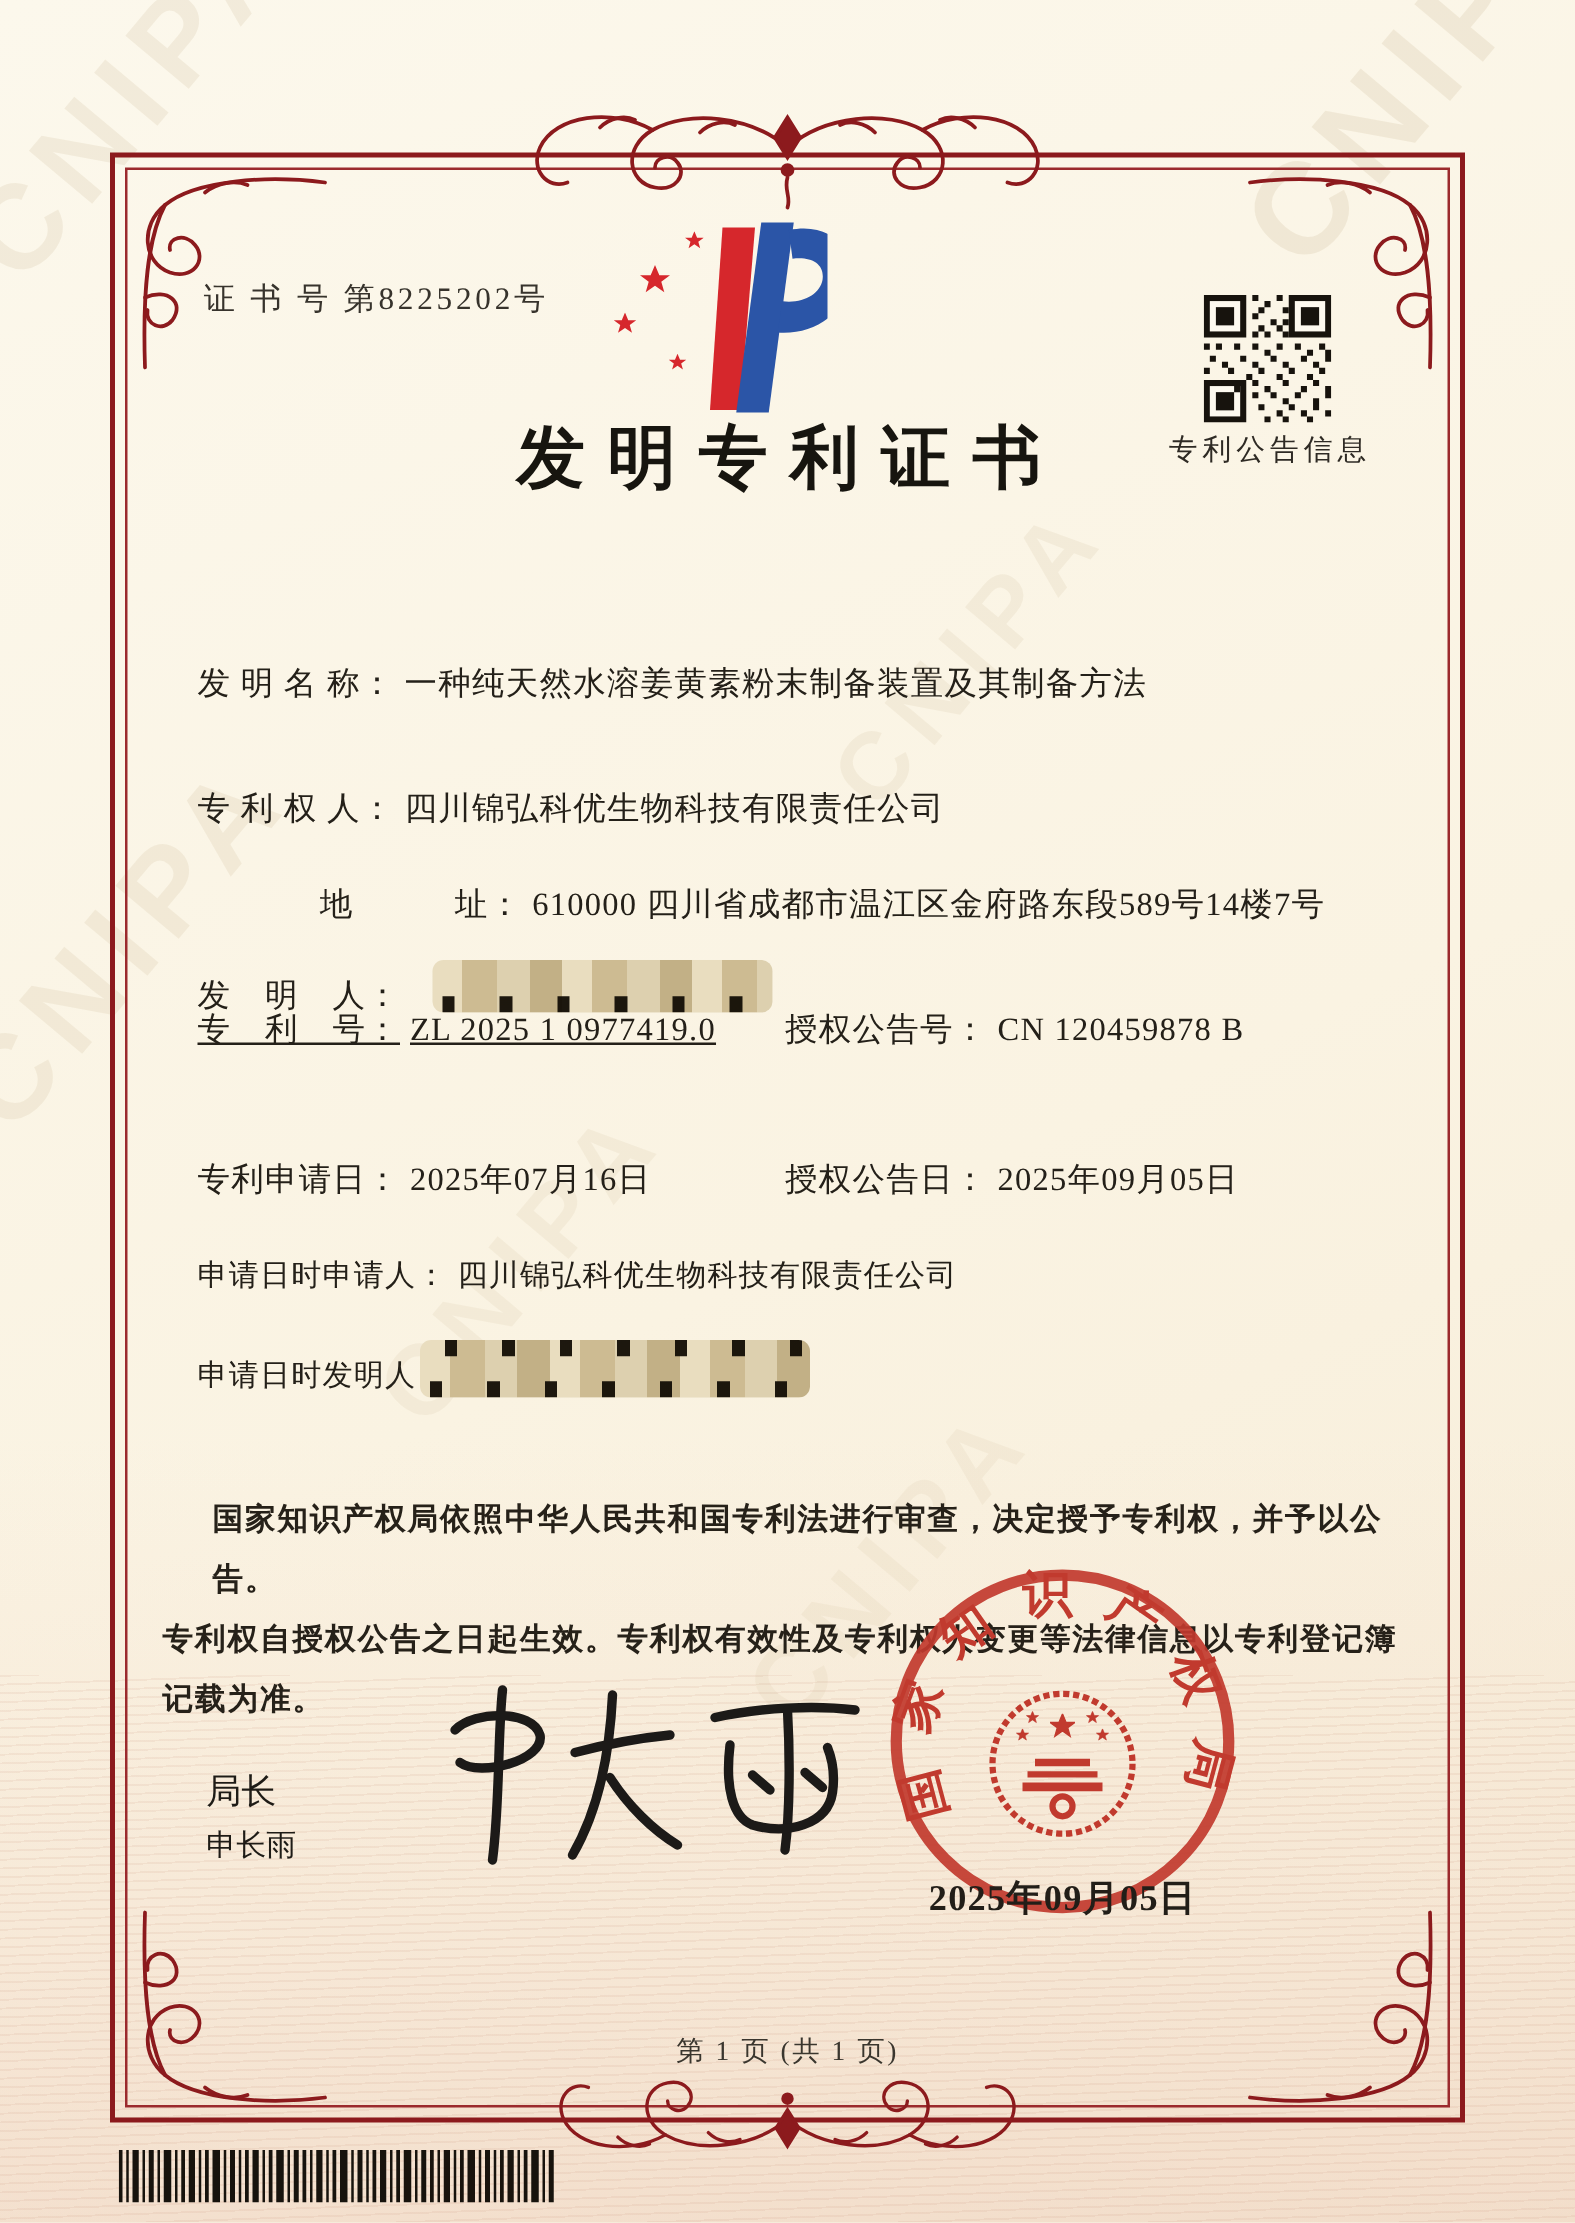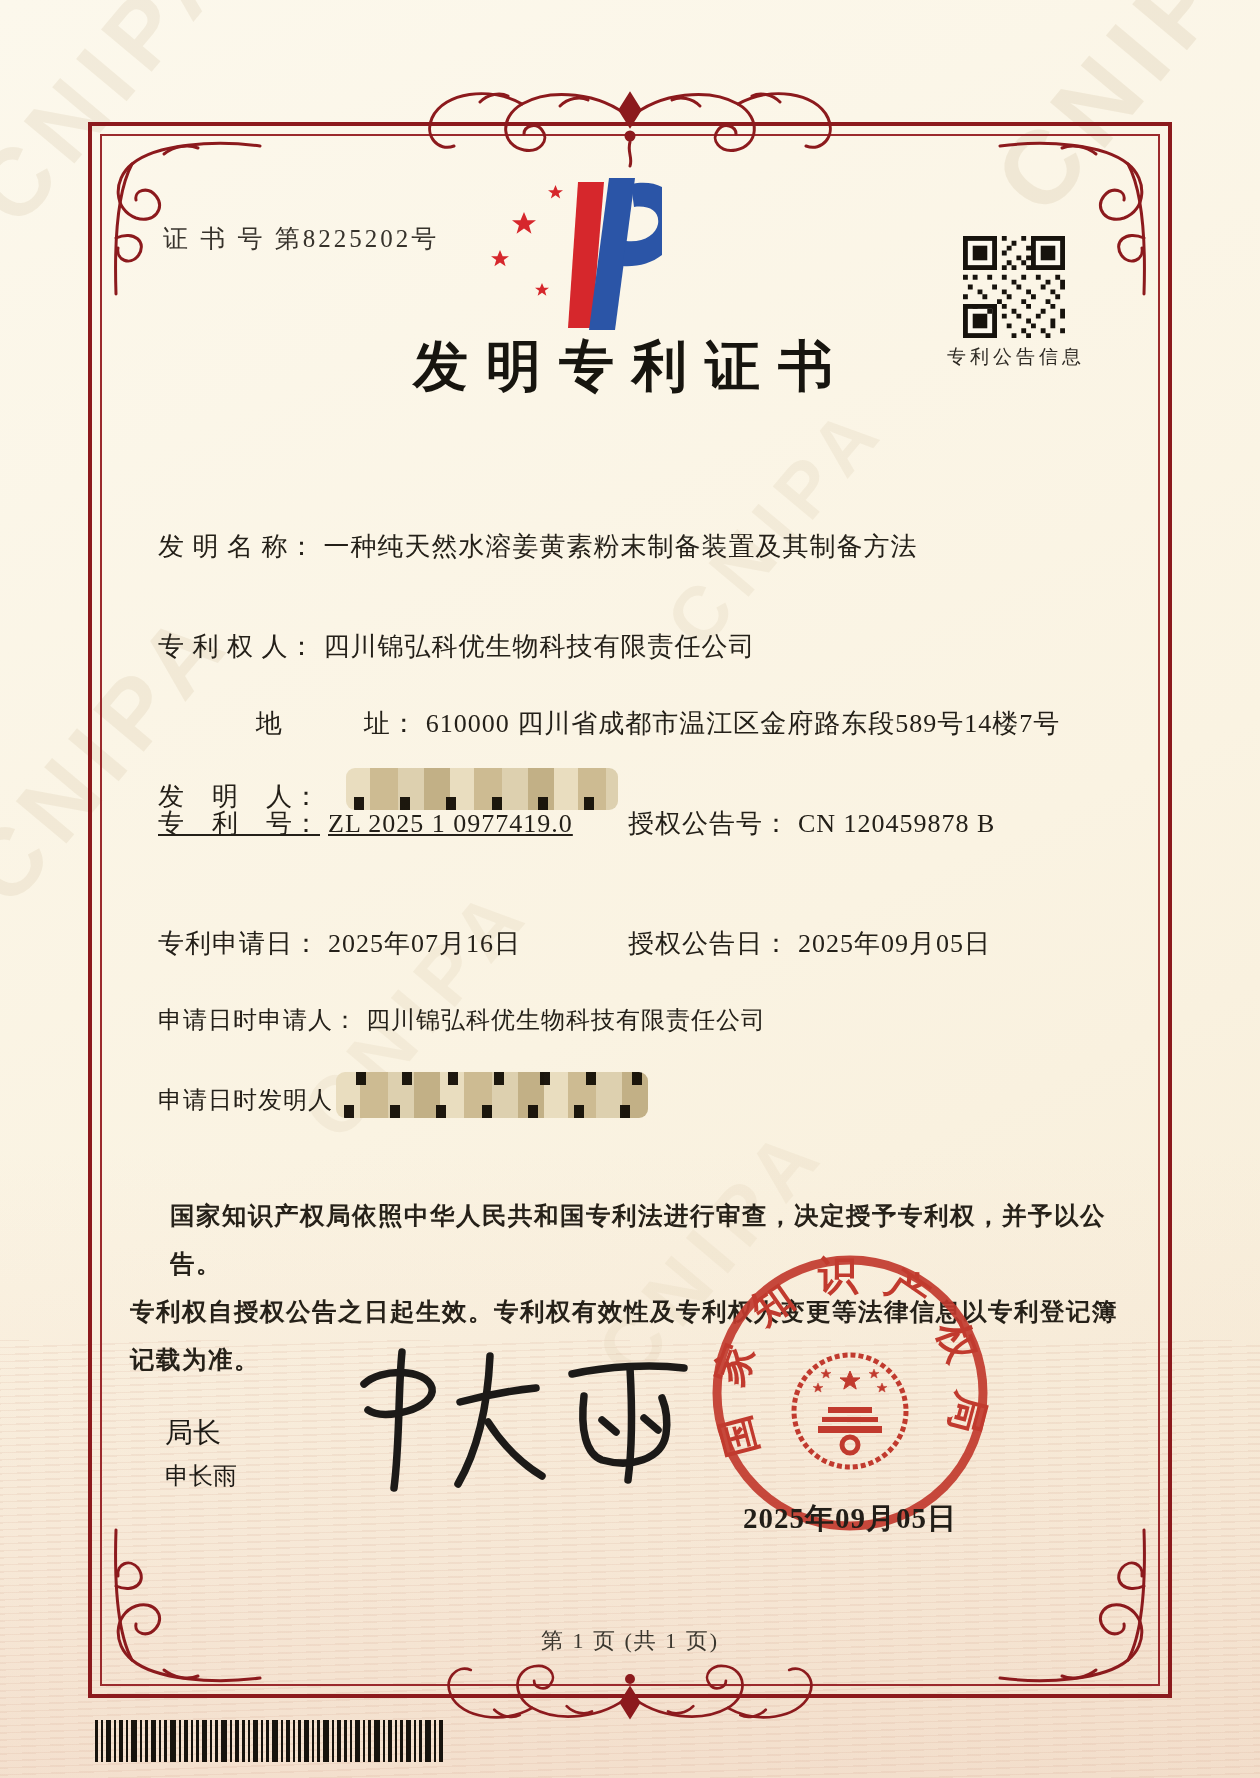--- a/index.html
+++ b/index.html
@@ -34,21 +34,21 @@
   .corner-tl  { left:104px; top:138px; }
   .corner-tr  { left:996px; top:138px;  transform:scaleX(-1); }
   .corner-bl  { left:104px; top:1526px; transform:scaleY(-1); }
   .corner-br  { left:996px; top:1526px; transform:scale(-1,-1); }
 
   
   .cert-no { position:absolute; left:163px; top:222px; font-size:25px; letter-spacing:3px; color:#37332c; }
   .logo    { position:absolute; left:462px; top:176px; width:200px; height:160px; }
   .qr      { position:absolute; left:963px; top:236px; width:102px; height:102px; }
   .qr-caption { position:absolute; left:928px; top:344px; width:176px; text-align:center;
-                font-size:19px; letter-spacing:4px; color:#2e2a24; }
+                font-size:23px; letter-spacing:4px; color:#2e2a24; }
   .title   { position:absolute; left:0; top:330px; width:100%; text-align:center;
              font-size:55px; font-weight:bold; letter-spacing:18px; padding-left:4px; color:#17150f; }
 
   
   .row  { position:absolute; left:158px; width:1000px; font-size:26px; letter-spacing:1px;
           white-space:nowrap; color:#242019; }
   .row .val { margin-left:8px; }
   .row .colB { position:absolute; left:470px; }
   .row-sm { font-size:24px; }
   .r1 { top:529px; } .r2 { top:629px; } .r3 { top:706px;text-align:center; } .r4 { top:779px; }

